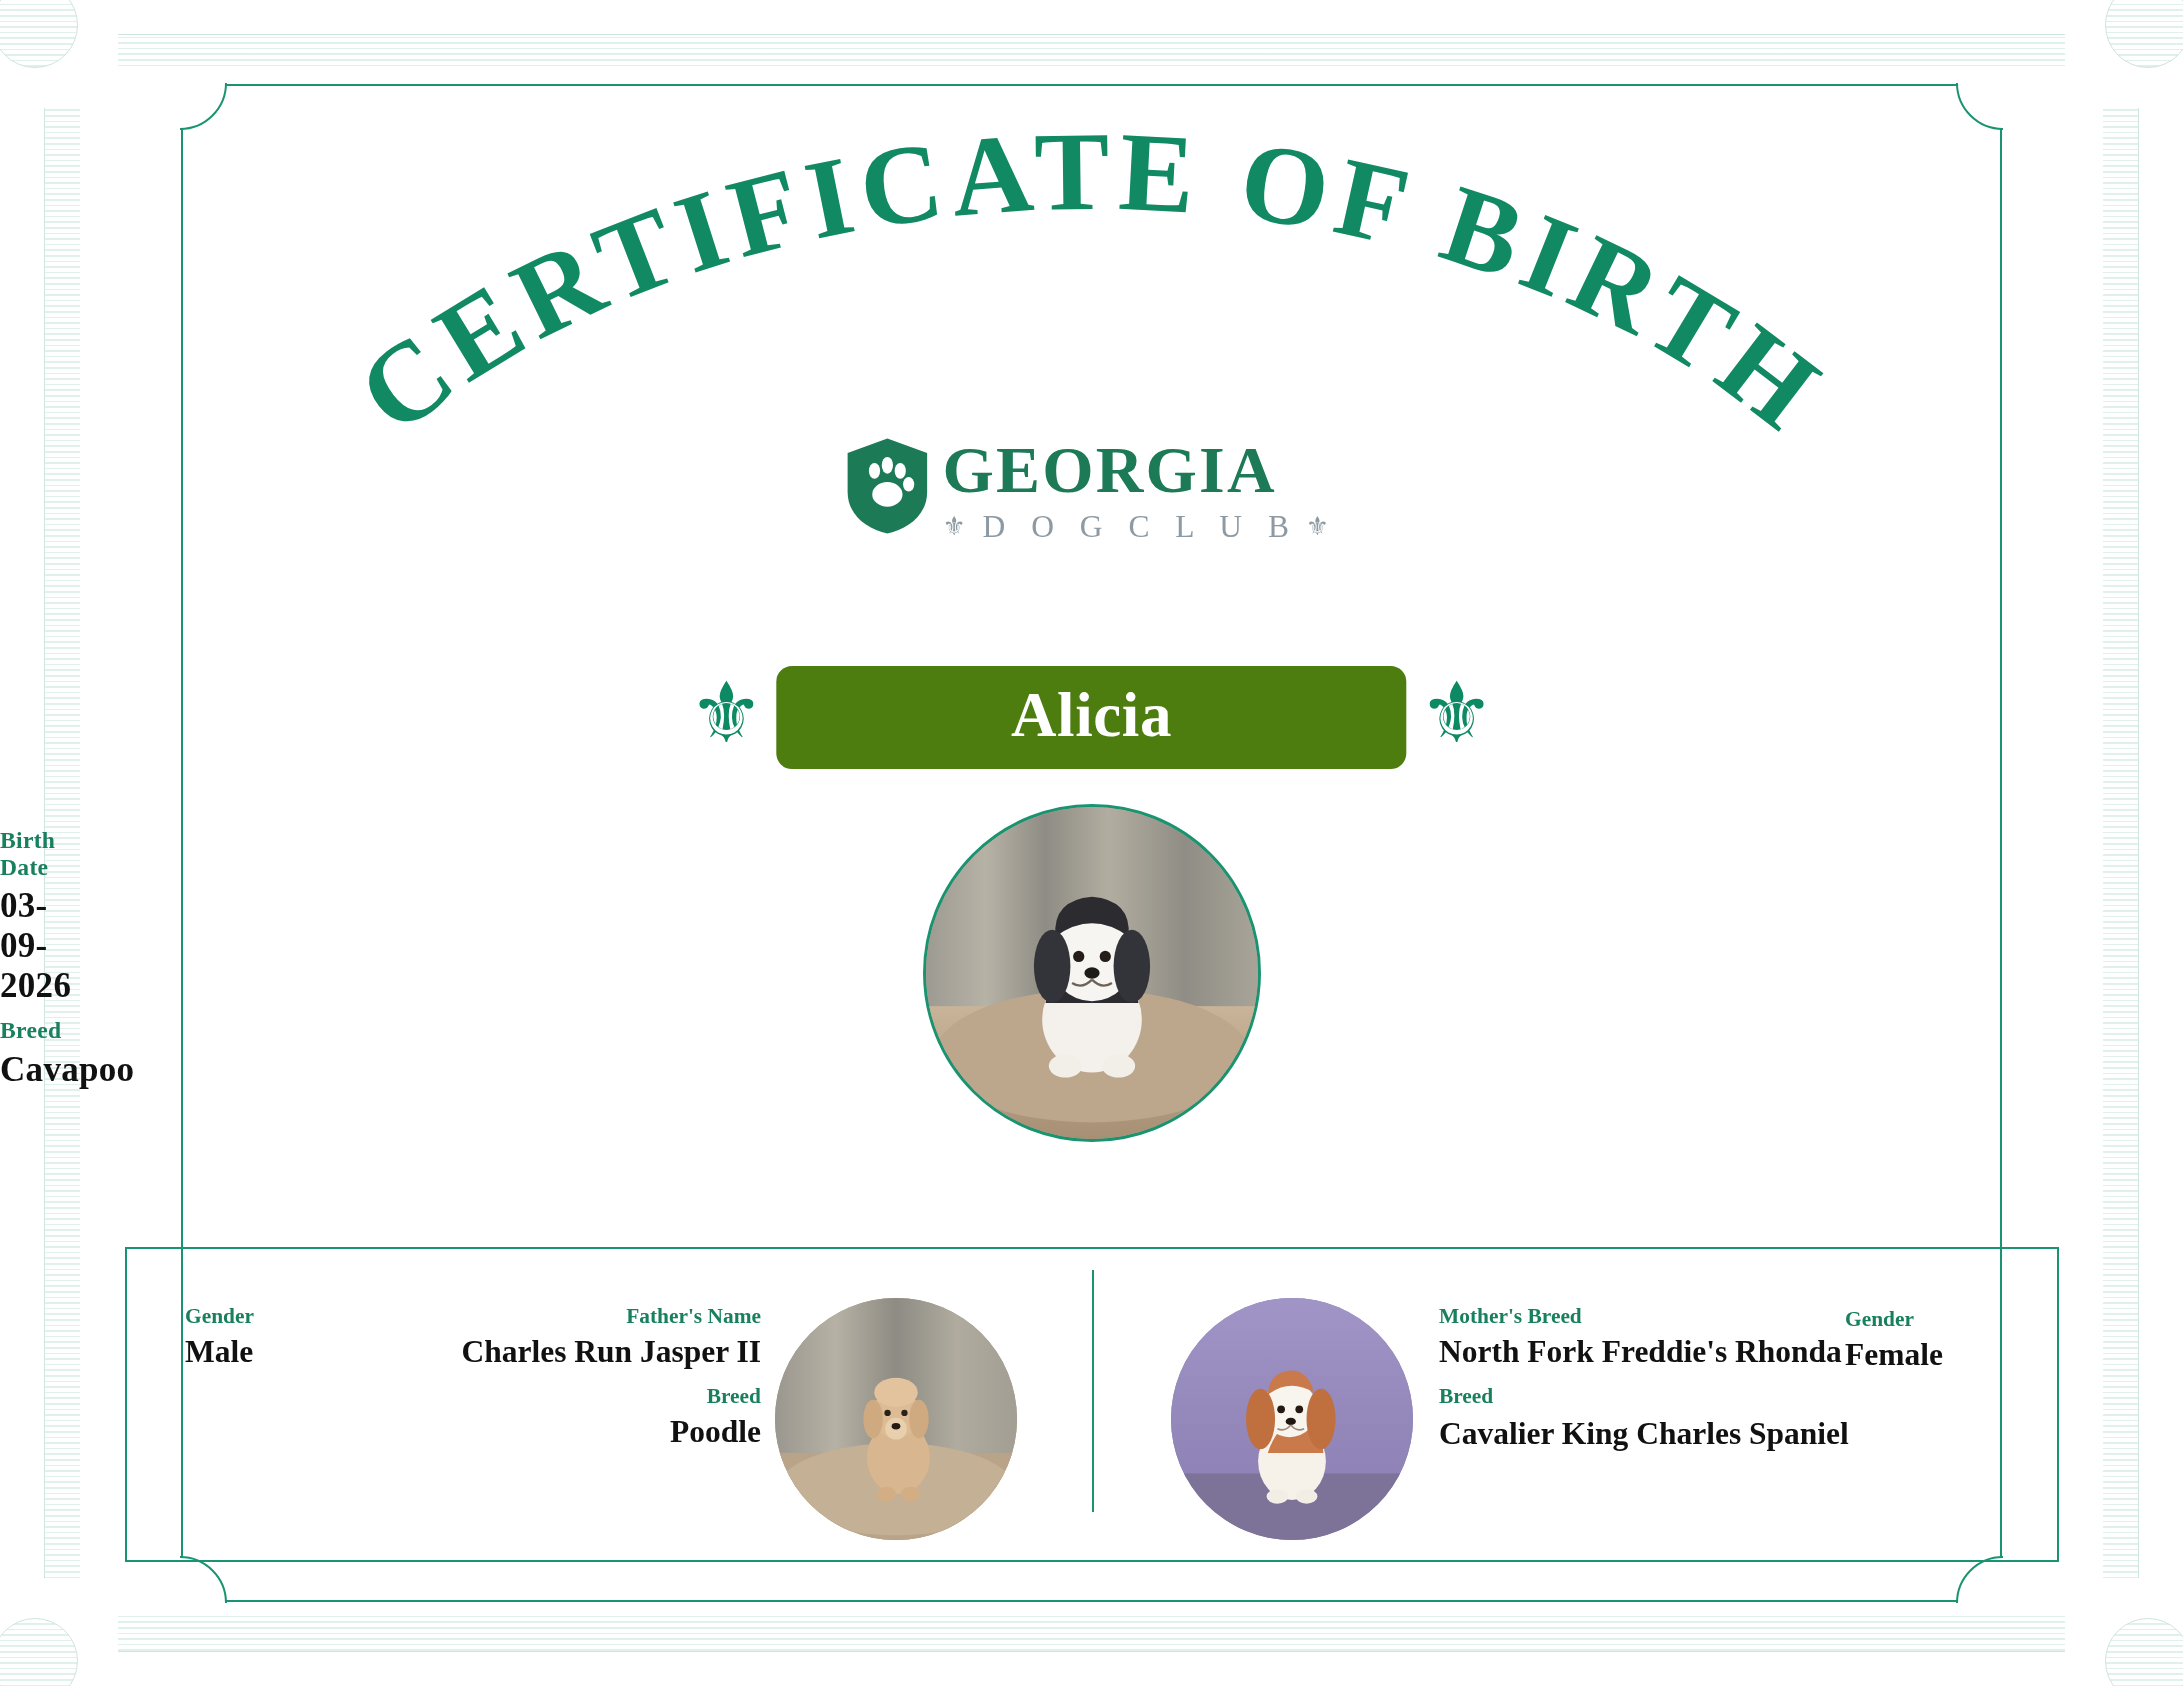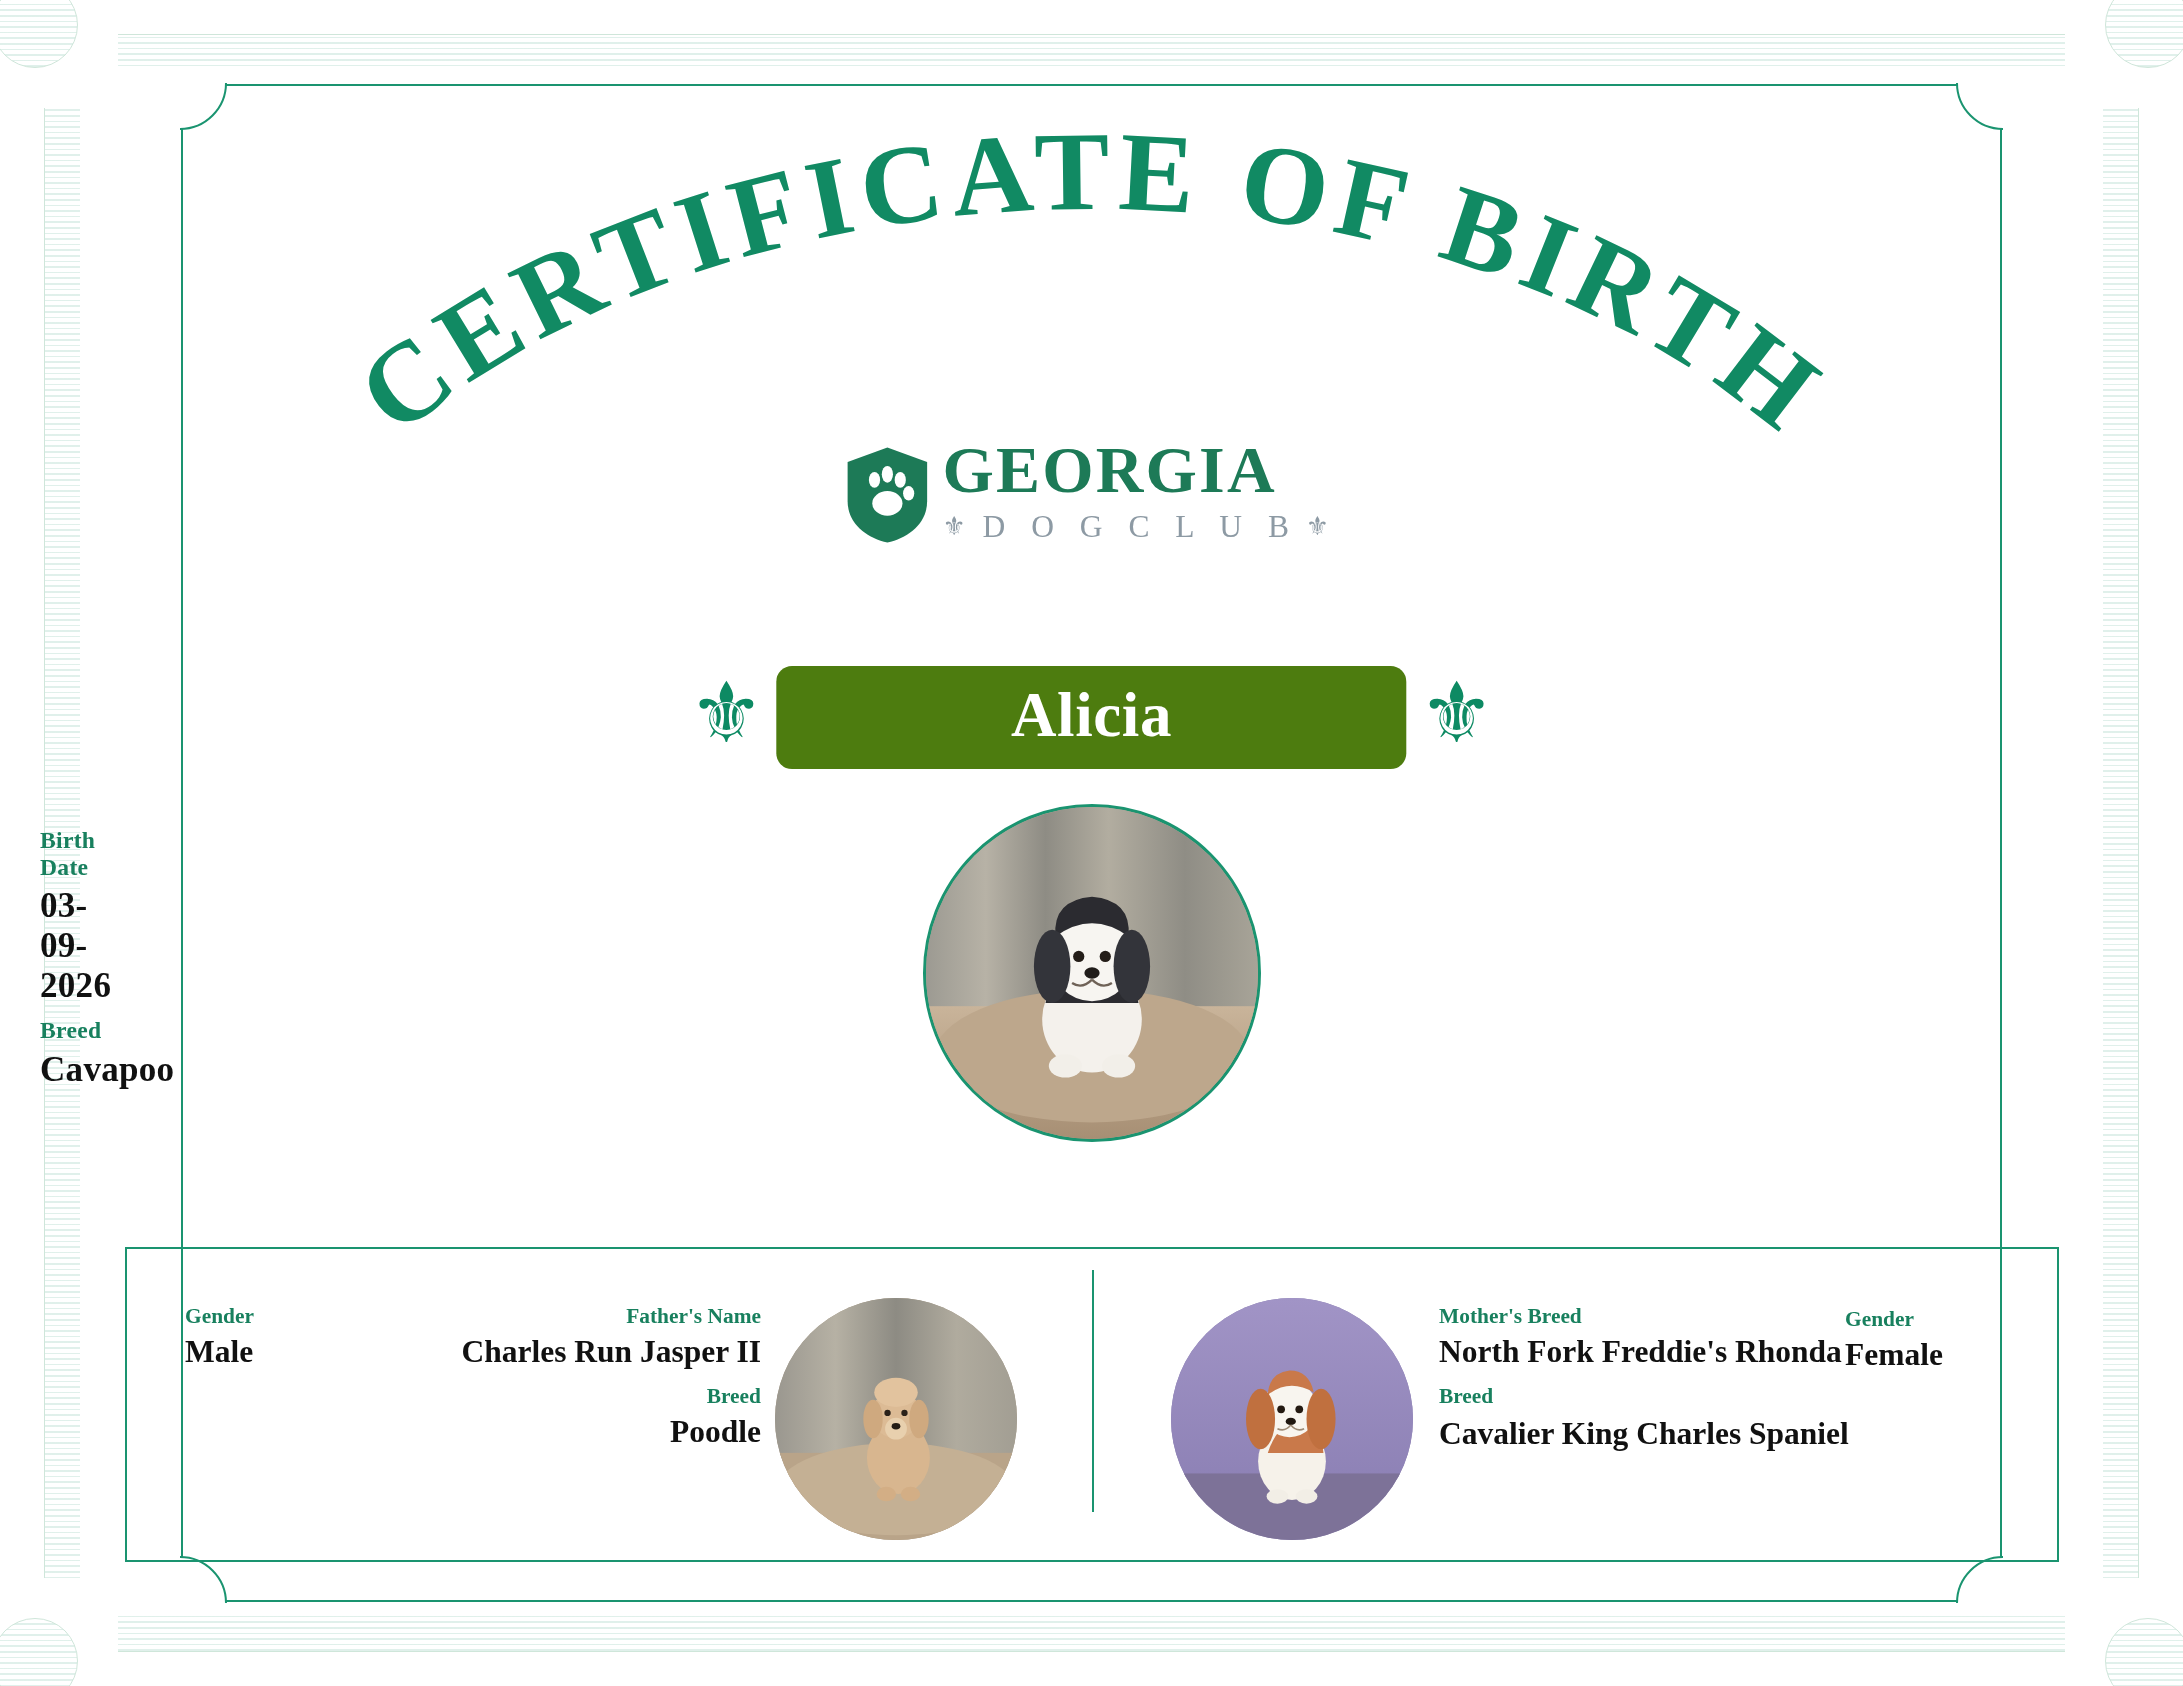--- a/index.html
+++ b/index.html
@@ -144,21 +144,21 @@
     letter-spacing: 14px;
   }
 
   
   .logo {
     position: absolute;
     left: 50%;
     top: 436px;
     transform: translateX(-50%);
     display: flex;
-    align-items: flex-end;
+    align-items: flex-start;
     gap: 13.5px;
   }
   .logo-shield { width: 84px; height: 100px; flex: none; }
   .logo-words { display: flex; flex-direction: column; }
   .logo-main {
     font-family: "Liberation Serif", serif;
     font-weight: bold;
     font-size: 66px;
     color: #1d7a57;
     letter-spacing: 2.2px;
@@ -231,21 +231,20 @@
   }
   .photo-inner { position: absolute; inset: 0; }
 
   .left-fields {
     position: absolute;
     left: 0;
     top: 22.5px;
     width: 838px;
     text-align: right;
     padding-right: 0;
-    padding-left: 40px;
   }
   .right-fields {
     position: absolute;
     right: 0;
     top: 22.5px;
     width: 838px;
     text-align: left;
     padding-left: 0;
   }
   .field-label {

